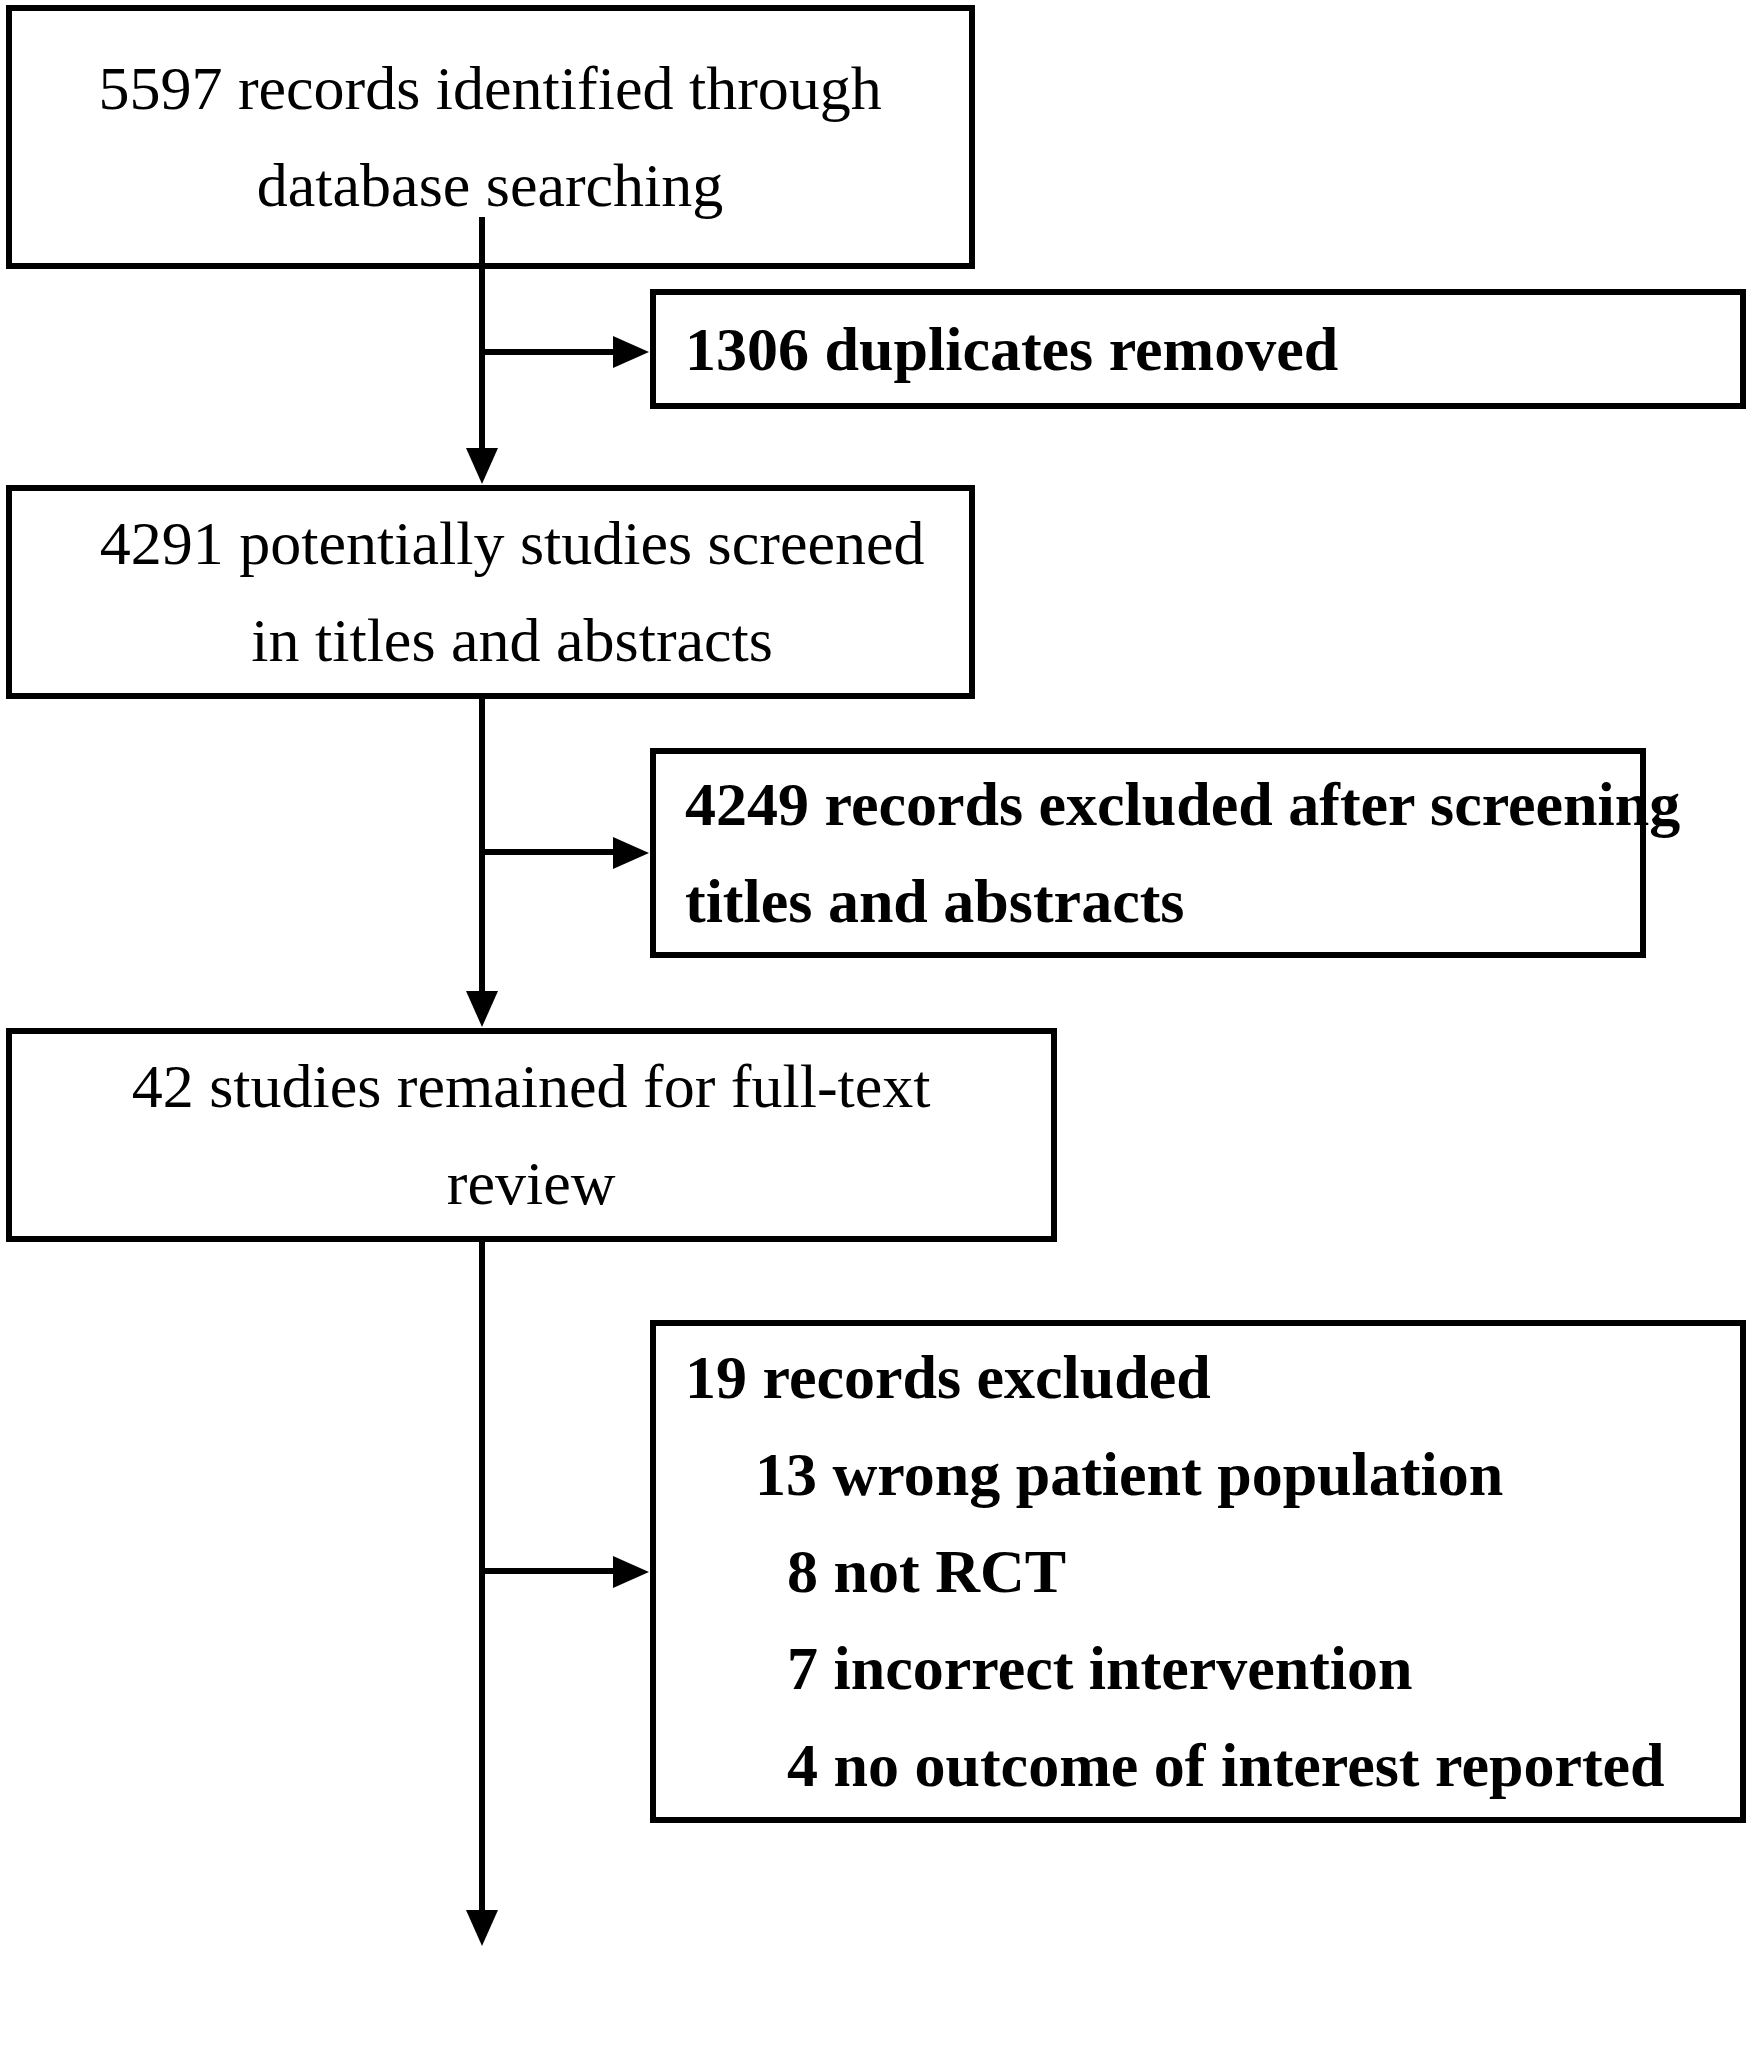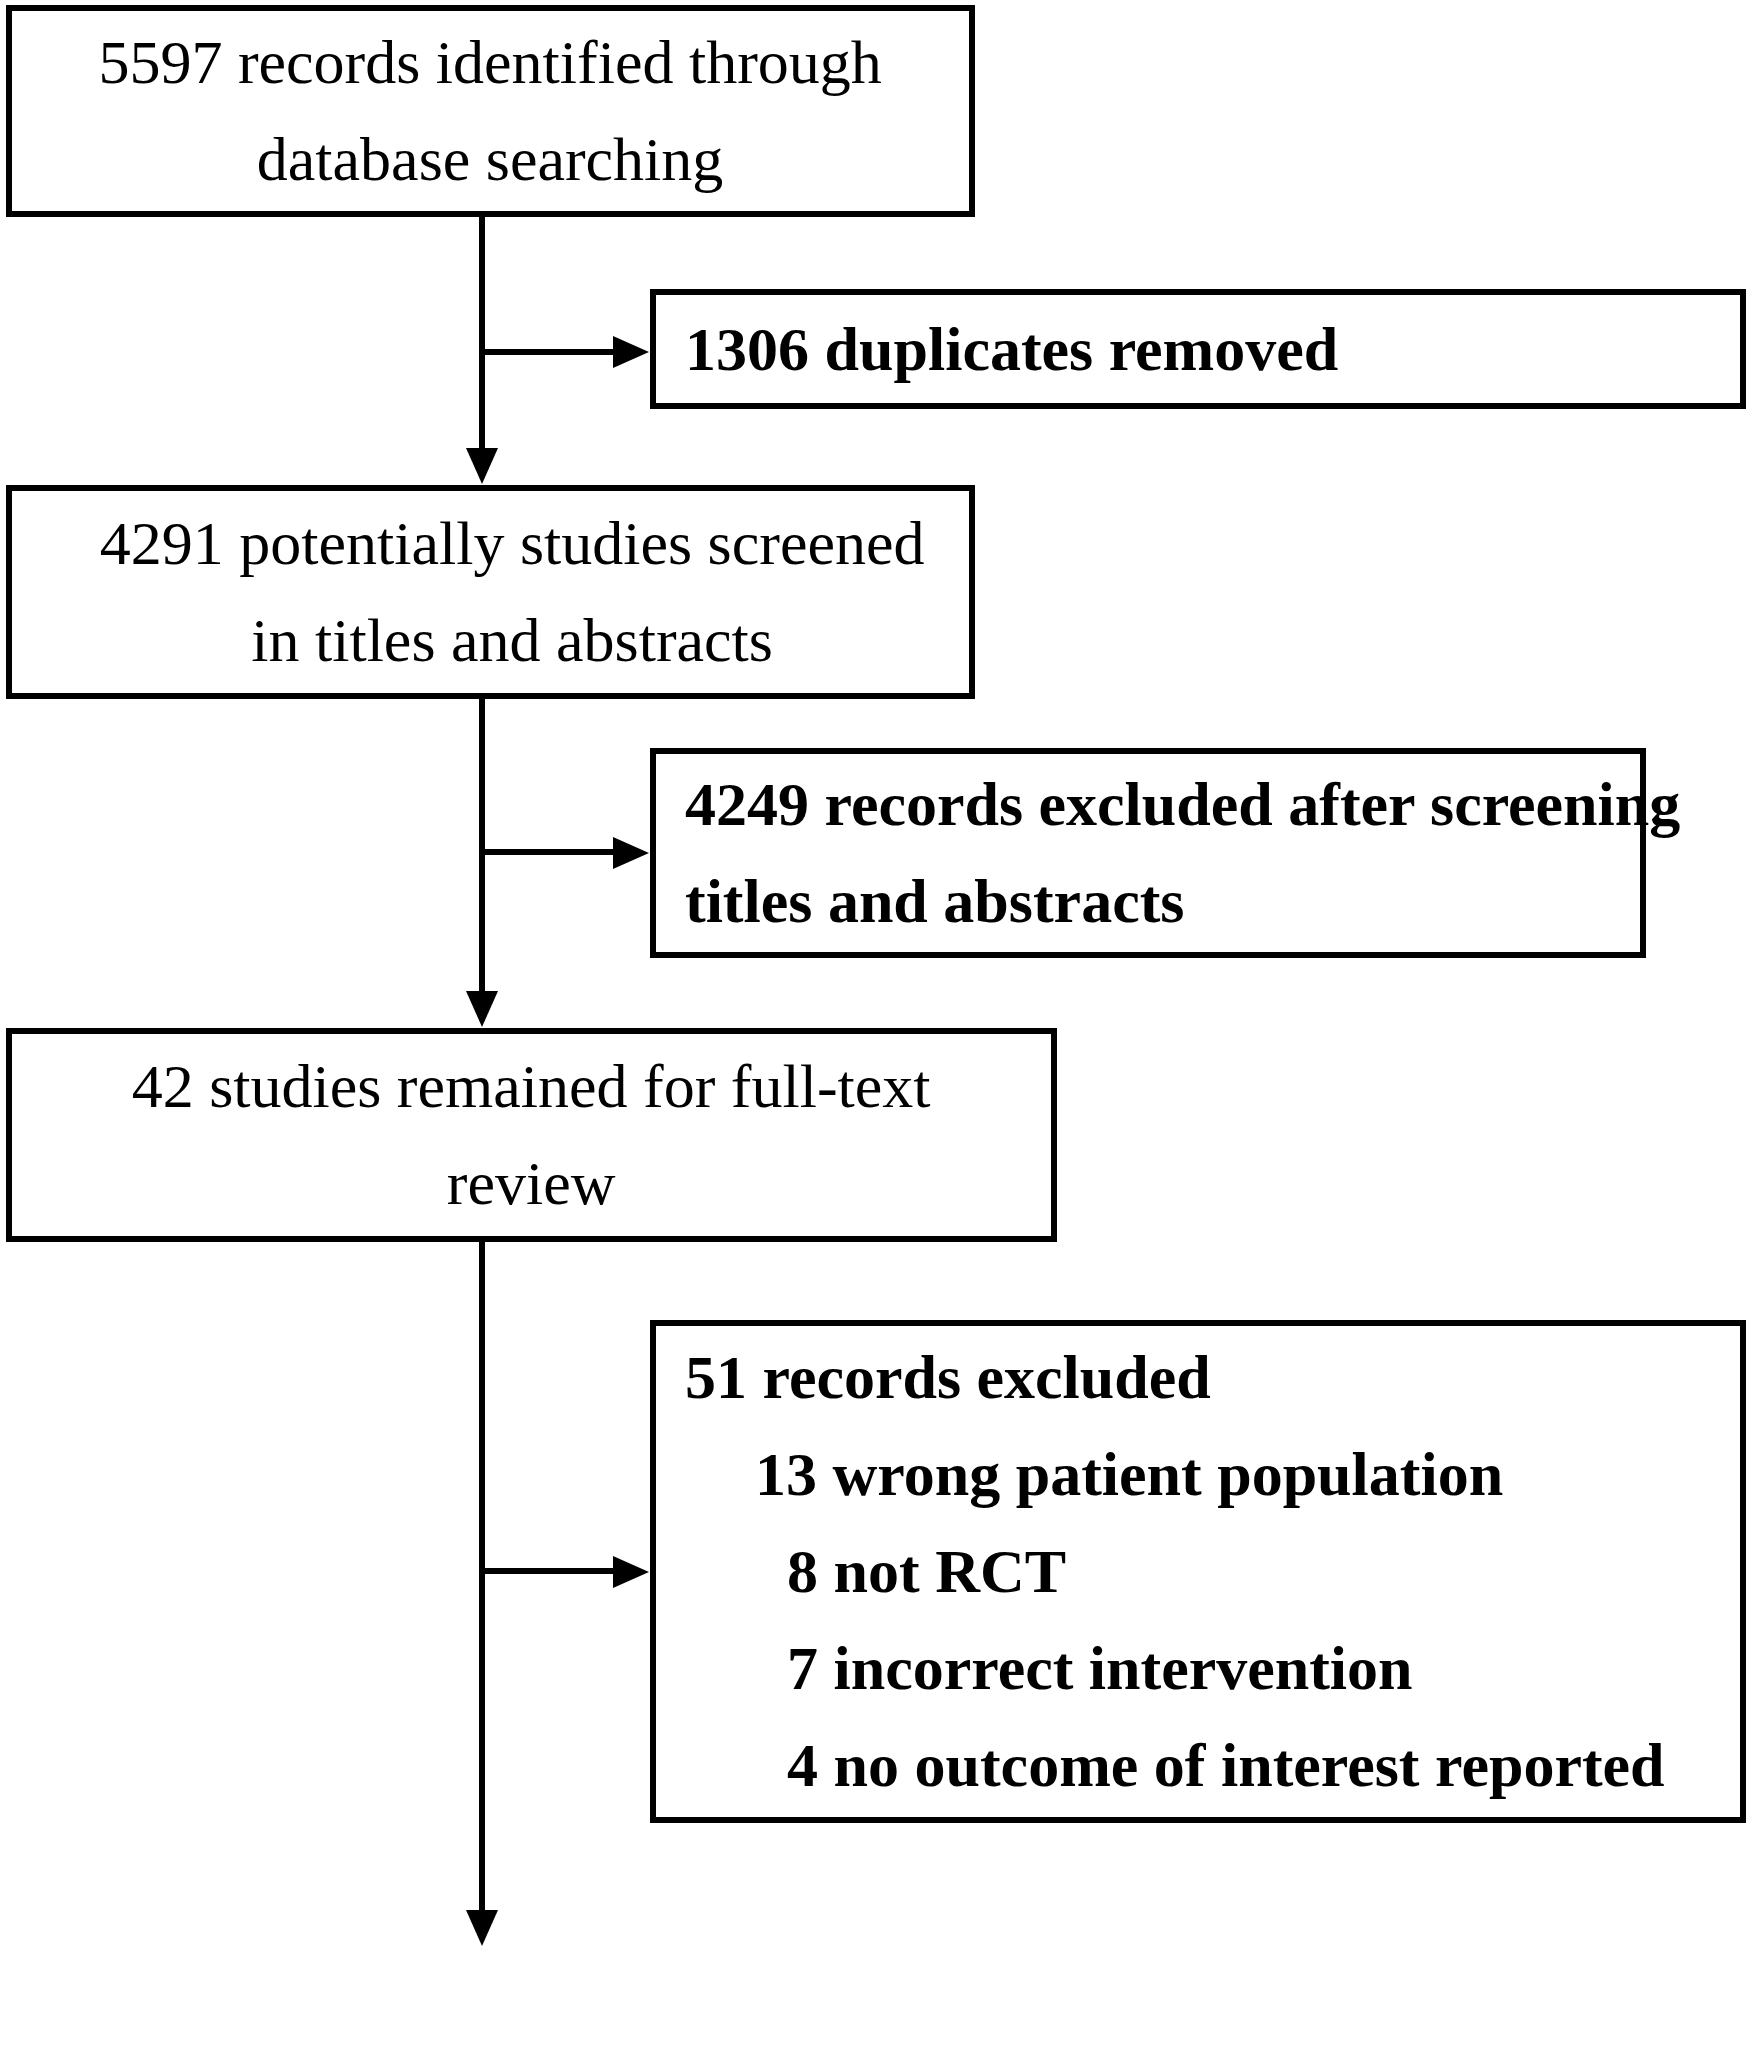--- a/index.html
+++ b/index.html
@@ -54,21 +54,21 @@
     border-top: 16px solid transparent;
     border-bottom: 16px solid transparent;
     border-left: 36px solid #000000;
   }
 </style>
 </head>
 <body>
 
 <div class="canvas">
 
-  <div class="box center" style="left:5.6px; top:4.9px; width:969px; height:212px;">
+  <div class="box center" style="left:5.6px; top:4.9px; width:969px; height:264px;">
     <div class="line">5597 records identified through</div>
     <div class="line">database searching</div>
   </div>
 
   <div class="vline" style="left:479px; top:217px; height:235px;"></div>
   <div class="arrow-down" style="left:466px; top:448px;"></div>
 
   <div class="hline" style="left:482px; top:349px; width:133px;"></div>
   <div class="arrow-right" style="left:613px; top:336px;"></div>
 
@@ -97,21 +97,21 @@
     <div class="line">review</div>
   </div>
 
   <div class="vline" style="left:479px; top:1241px; height:672px;"></div>
   <div class="arrow-down" style="left:466px; top:1910px;"></div>
 
   <div class="hline" style="left:482px; top:1568px; width:133px;"></div>
   <div class="arrow-right" style="left:613px; top:1556px;"></div>
 
   <div class="box leftal reasons" style="left:650px; top:1320px; width:1096px; height:503px;">
-    <div class="line">51 records excluded</div>
+    <div class="line">19 records excluded</div>
     <div class="line r0">13 wrong patient population</div>
     <div class="line r1">8 not RCT</div>
     <div class="line r2">7 incorrect intervention</div>
     <div class="line r3">4 no outcome of interest reported</div>
   </div>
 
 
 </div>
 
 

